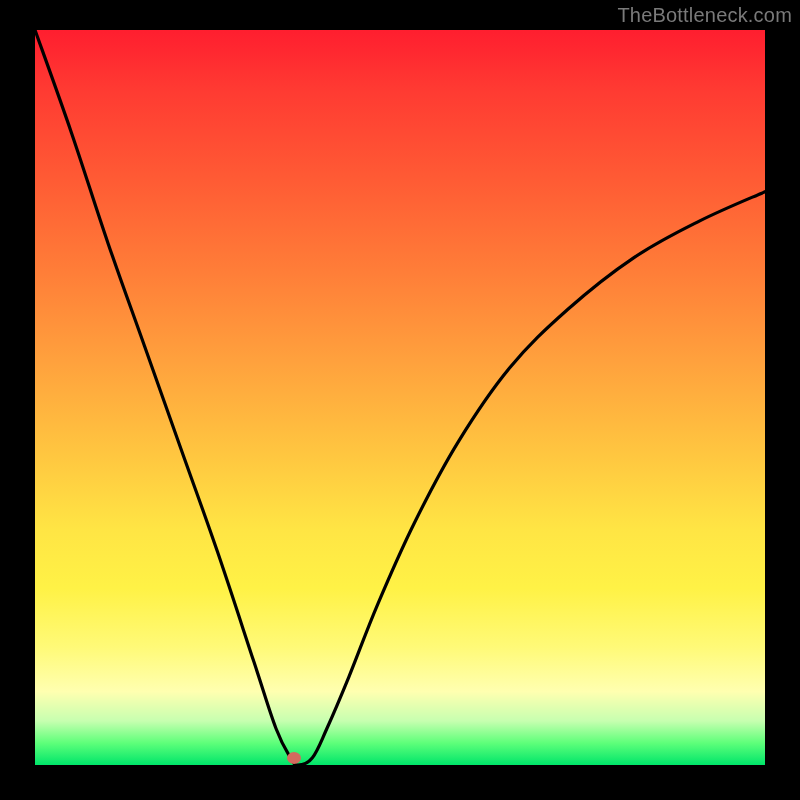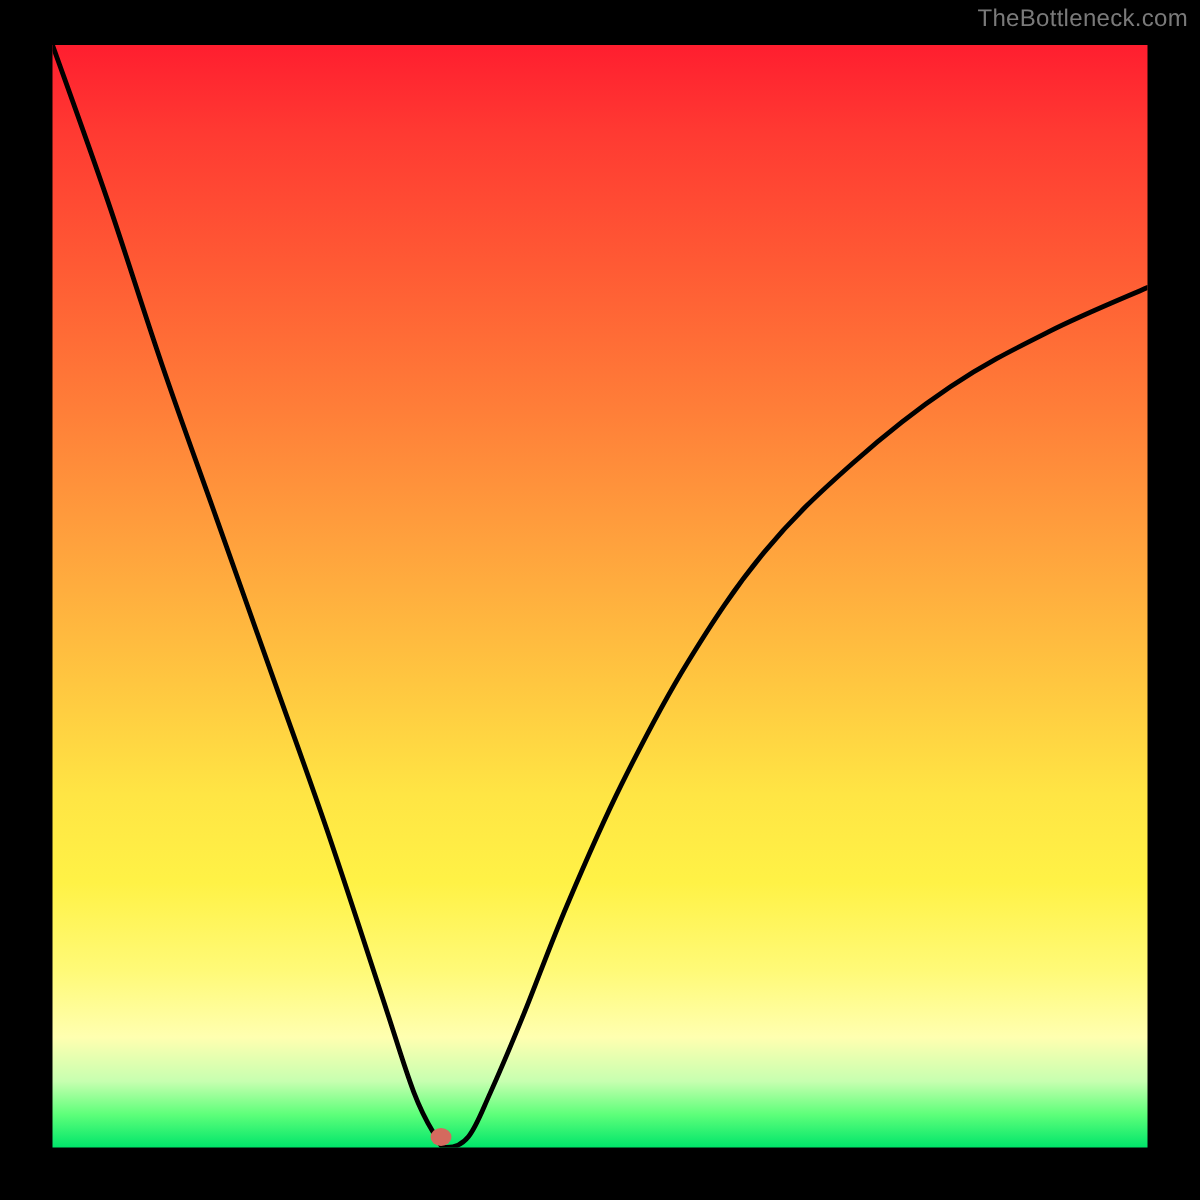--- a/index.html
+++ b/index.html
@@ -58,21 +58,21 @@
     height: 12px;
     background: #d46a5e;
     border-radius: 50%;
     transform: translate(-50%, -50%);
   }
   .watermark {
     position: absolute;
     top: 4px;
     right: 8px;
     color: #7a7a7a;
-    font-size: 16px;
+    font-size: 20px;
     letter-spacing: 0.2px;
     font-weight: 500;
   }
 </style>
 </head>
 <body>
 
 <div class="frame">
 
   <div class="watermark">TheBottleneck.com</div>

